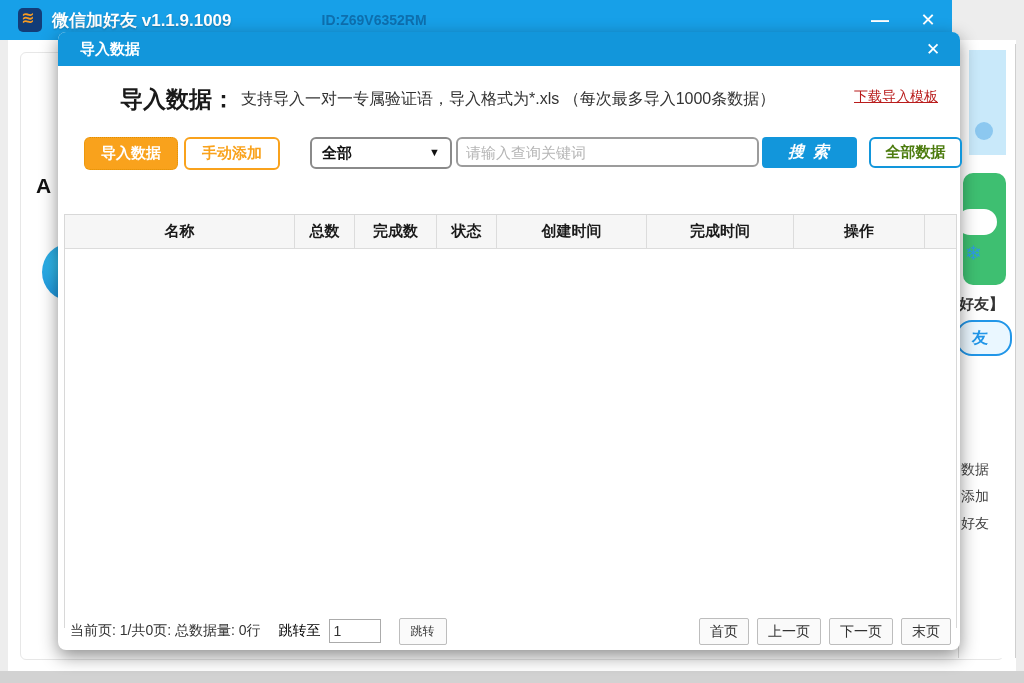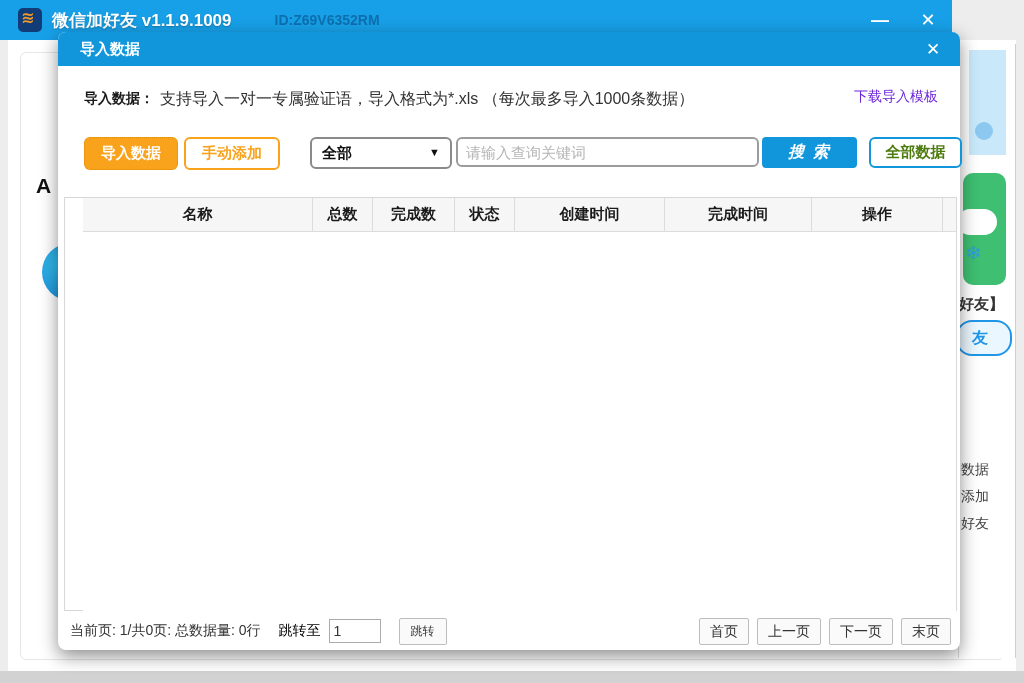--- a/index.html
+++ b/index.html
@@ -4,21 +4,21 @@
 <style>
   html,body{margin:0;padding:0;}
   body{font-family:"Liberation Sans","DejaVu Sans",sans-serif;background:#888;}
   .app{position:relative;width:1024px;height:683px;background:#EDEDED;overflow:hidden;}
 
   
   .titlebar{position:absolute;left:0;top:0;width:952px;height:40px;background:linear-gradient(#1FA6EC,#13589E0);background-color:#17A0E8;display:flex;align-items:center;z-index:3;}
   .logo{width:24px;height:24px;margin-left:18px;border-radius:5px;background:#123C78;position:relative;flex:0 0 auto;}
   .logo::after{content:"≋";position:absolute;left:3px;top:0px;color:#F59A23;font-size:16px;font-weight:bold;}
   .apptitle{color:#FFFFFF;font-size:17px;font-weight:bold;margin-left:10px;text-shadow:0 1px 2px rgba(0,0,0,.25);}
-  .appid{color:#0E6FAE;font-size:14px;font-weight:bold;margin-left:43px;}
+  .appid{color:#0E6FAE;font-size:14px;font-weight:bold;margin-left:90px;}
   .win-btns{position:absolute;right:0;top:0;height:40px;display:flex;align-items:center;}
   .win-btn{width:48px;height:40px;display:flex;align-items:center;justify-content:center;color:#fff;font-size:18px;cursor:pointer;}
   .win-btn.min{font-weight:bold;}
 
   
   .main-panel{position:absolute;left:8px;top:40px;width:1008px;height:631px;background:#FFFFFF;z-index:1;}
   .inner-panel{position:absolute;left:20px;top:52px;width:982px;height:606px;background:#FFFFFF;border:1px solid #E7E7E7;border-radius:6px;z-index:1;}
   .bottom-strip{position:absolute;left:0;top:671px;width:1024px;height:12px;background:#D2D2D2;z-index:2;}
   .frag-a{position:absolute;left:36px;top:174px;font-size:21px;font-weight:bold;color:#111;z-index:2;}
   .frag-circle{position:absolute;left:42px;top:243px;width:58px;height:58px;border-radius:50%;background:radial-gradient(circle at 35% 35%,#35C2EE,#1580D6);z-index:2;}
@@ -33,36 +33,36 @@
   .frag-pill span{position:absolute;left:14px;top:6px;color:#2196E8;font-size:16px;font-weight:bold;}
   .frag-list{position:absolute;left:961px;top:456px;z-index:2;font-size:14px;color:#444;line-height:27px;}
 
   
   .modal{position:absolute;left:58px;top:32px;width:902px;height:618px;background:#FFFFFF;border-radius:8px;box-shadow:0 6px 18px rgba(0,0,0,.45);z-index:10;}
   .modal-header{position:absolute;left:0;top:0;width:100%;height:34px;background:#1296DB;border-radius:8px 8px 0 0;display:flex;align-items:center;}
   .modal-title{color:#FFF;font-size:15px;font-weight:bold;margin-left:22px;}
   .modal-close{position:absolute;right:14px;top:4px;width:26px;height:26px;color:#FFF;font-size:17px;font-weight:bold;display:flex;align-items:center;justify-content:center;cursor:pointer;}
 
   .desc-row{position:absolute;left:26px;top:52px;width:850px;height:30px;display:flex;align-items:center;}
-  .desc-label{font-size:14px;font-weight:bold;color:#1A1A1A;}
+  .desc-label{font-size:23px;font-weight:bold;color:#1A1A1A;margin-left:36px;}
   .desc-text{font-size:16px;color:#333;margin-left:6px;}
-  .desc-link{position:absolute;right:22px;top:4px;font-size:14px;color:#6d28d9;cursor:pointer;white-space:nowrap;margin-left:40px;}
+  .desc-link{position:absolute;right:22px;top:4px;font-size:14px;color:#b91c1c;text-decoration:underline;cursor:pointer;white-space:nowrap;margin-left:40px;}
 
   .toolbar{position:absolute;left:26px;top:105px;width:852px;height:32px;}
   .btn-import{position:absolute;left:0;top:0;width:92px;height:31px;background:#F9A21C;border:1px dotted #E08E00;color:#FFF;font-size:15px;font-weight:bold;border-radius:6px;display:flex;align-items:center;justify-content:center;cursor:pointer;}
   .btn-manual{position:absolute;left:100px;top:0;width:92px;height:29px;background:#FFF;border:2px solid #F9A21C;color:#F9A21C;font-size:15px;font-weight:bold;border-radius:6px;display:flex;align-items:center;justify-content:center;cursor:pointer;}
   .dropdown{position:absolute;left:226px;top:0;width:138px;height:28px;background:#FFF;border:2px solid #8A8A8A;border-radius:6px;display:flex;align-items:center;cursor:pointer;}
   .dropdown .val{font-size:15px;font-weight:bold;color:#111;margin-left:10px;}
   .dropdown .arrow{position:absolute;right:10px;top:7px;font-size:11px;color:#111;}
   .search-input{position:absolute;left:372px;top:0;width:283px;height:26px;border:2px solid #9C9C9C;border-radius:6px;font-size:15px;padding:0 8px;color:#333;outline:none;font-family:inherit;}
   .search-input::placeholder{color:#B5B5B5;}
   .btn-search{position:absolute;left:678px;top:0;width:95px;height:31px;background:#1296DB;color:#FFF;font-size:16px;font-weight:bold;border-radius:4px;display:flex;align-items:center;justify-content:center;letter-spacing:2px;cursor:pointer;font-style:italic;}
   .btn-alldata{position:absolute;left:785px;top:0;width:89px;height:27px;background:#FFF;border:2px solid #1296DB;color:#4d7c0f;font-size:15px;font-weight:bold;border-radius:6px;display:flex;align-items:center;justify-content:center;cursor:pointer;}
 
-  .table{position:absolute;left:6px;top:165px;width:893px;height:414px;border:1px solid #D8D8D8;background:#FFF;box-sizing:border-box;padding-left:18px;}
+  .table{position:absolute;left:6px;top:182px;width:893px;height:414px;border:1px solid #D8D8D8;background:#FFF;box-sizing:border-box;}
   .thead{display:flex;height:33px;background:#F6F6F6;border-bottom:1px solid #DCDCDC;}
   .th{display:flex;align-items:center;justify-content:center;font-size:15px;font-weight:bold;color:#1A1A1A;border-right:1px solid #DCDCDC;box-sizing:border-box;}
   .th:last-child{border-right:none;}
   .c0{width:230px;} .c1{width:60px;} .c2{width:82px;} .c3{width:60px;} .c4{width:150px;} .c5{width:147px;} .c6{width:131px;} .c7{flex:1;}
   .tbody{height:380px;background:#FFF;}
 
   .mfooter{position:absolute;left:6px;top:585px;width:893px;height:28px;display:flex;align-items:center;}
   .page-info{font-size:14px;color:#333;margin-left:6px;}
   .jump-label{font-size:14px;color:#000000;margin-left:18px;}
   .jump-input{width:42px;height:20px;border:1px solid #ABABAB;font-size:14px;padding:1px 4px;margin-left:8px;color:#333;outline:none;font-family:inherit;}

